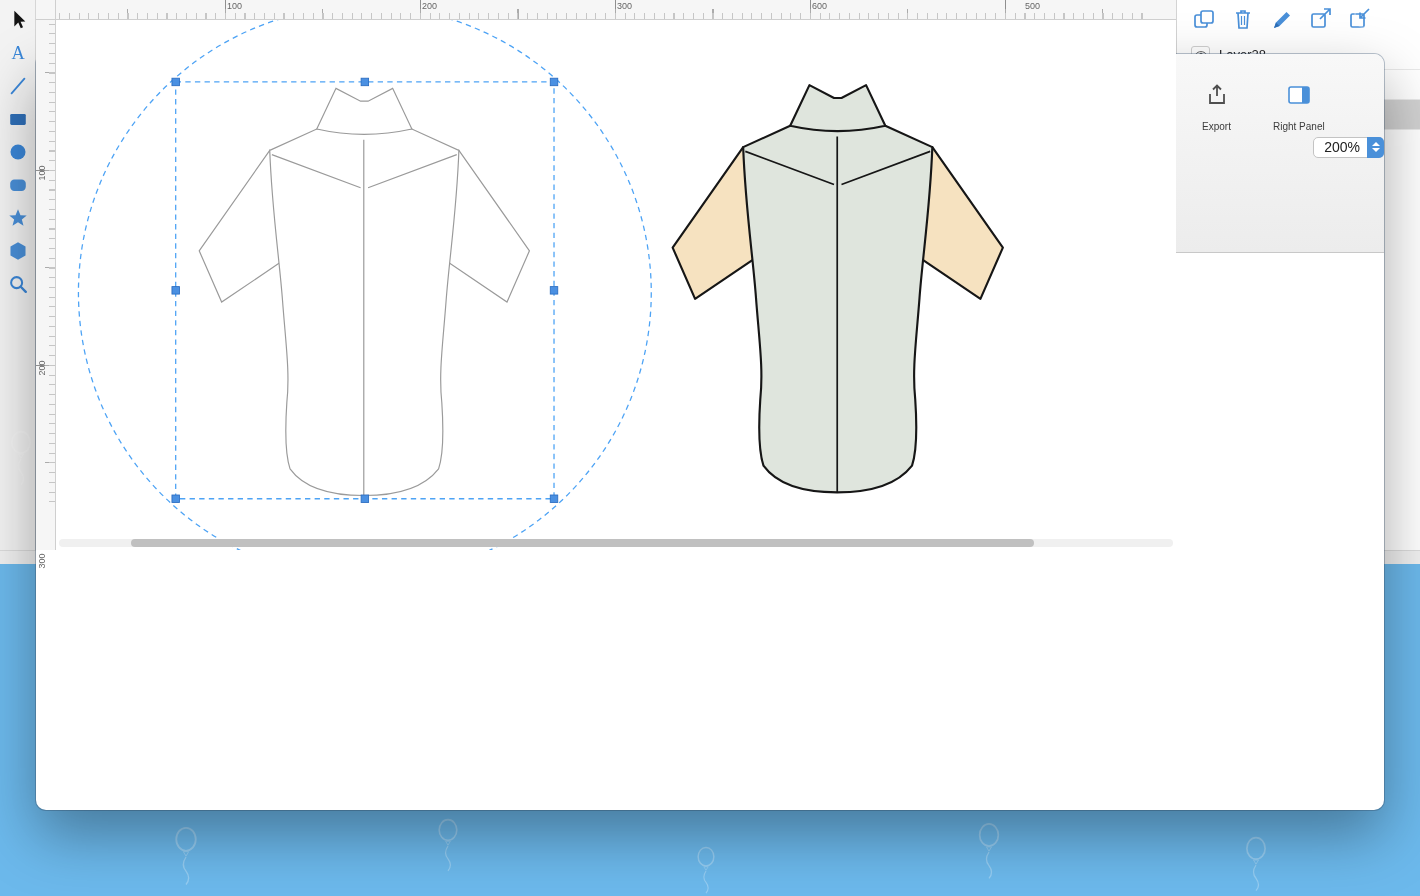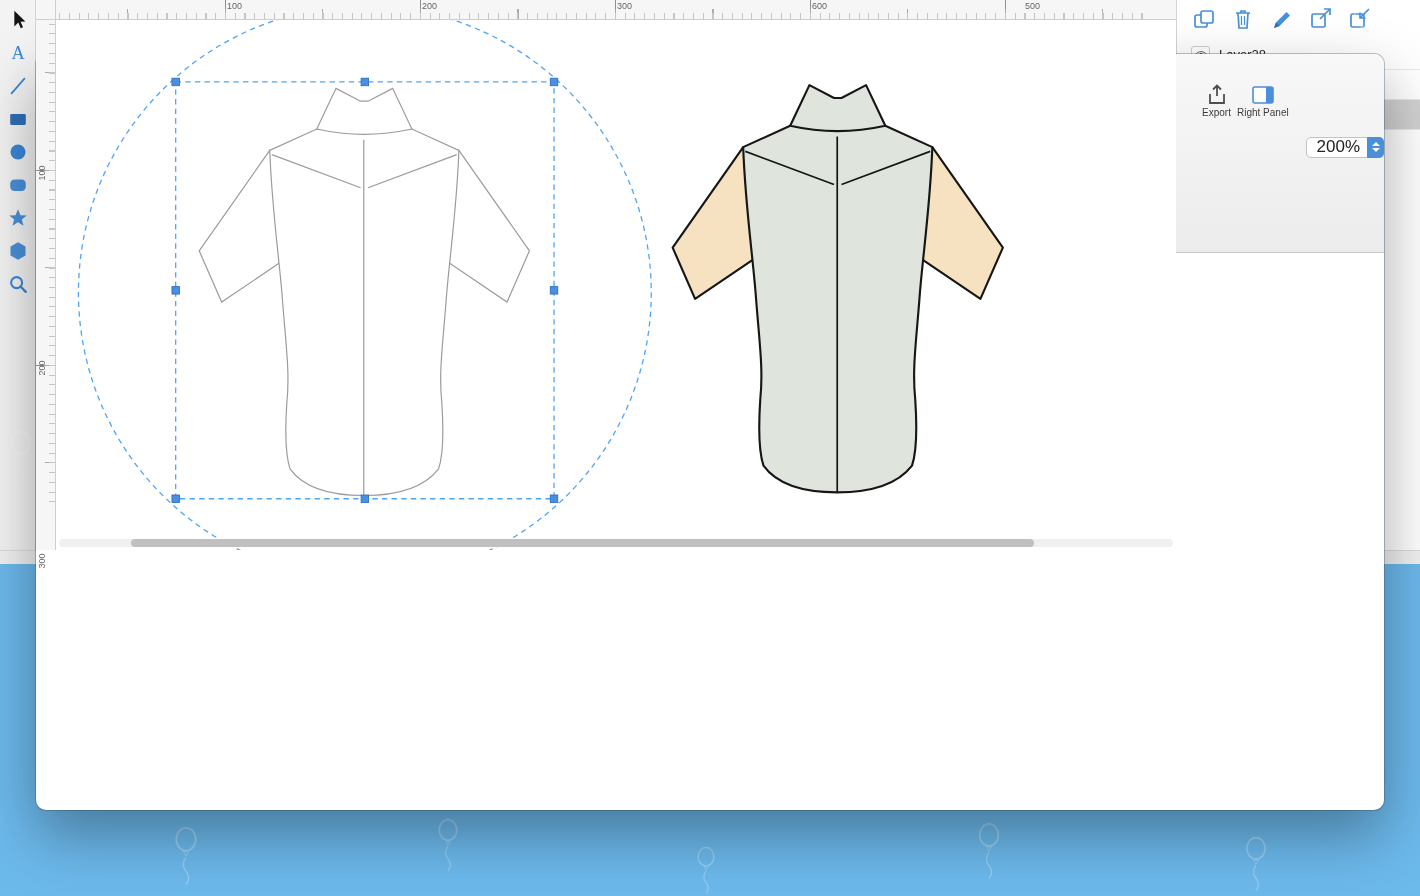--- a/index.html
+++ b/index.html
@@ -34,33 +34,33 @@
     display:flex; align-items:center; justify-content:center; gap:6px;
     font-size:13px; color:#3a3a3a; pointer-events:none;
   }
   .doc-icon { width:11px; height:14px; background:#fff; border:1px solid #b9b9b9; border-radius:1px; position:relative; }
   .doc-icon:after { content:""; position:absolute; right:0; top:0; width:4px; height:4px;
     background:linear-gradient(45deg,#dcdcdc 50%,#f2f2f2 50%); }
 
   
   .toolbar { height:54px; display:flex; align-items:flex-start; padding:4px 10px 0 8px; }
   .tb-group { display:flex; }
-  .tb-item { min-width:32px; padding:0 3px; display:flex; flex-direction:column; align-items:center; gap:1px; cursor:default; }
+  .tb-item { min-width:32px; padding:0 3px; display:flex; flex-direction:column; align-items:center; gap:15px; cursor:default; }
   .tb-item svg { display:block; }
   .tb-label { font-size:10px; color:#3c3c3c; white-space:nowrap; }
   .tb-item.disabled .tb-label { color:#b4b4b4; }
 
   
   .formatbar { height:30px; display:flex; align-items:center; padding:0 0 4px 18px; gap:7px; }
   .fb-label { font-size:12px; color:#2e2e2e; }
   .fb-btn { display:flex; align-items:center; justify-content:center; padding:1px 3px; border-radius:3px; }
   .zoombox {
     display:flex; align-items:center; height:21px; background:#fff;
     border:1px solid #c3c3c3; border-radius:5px; padding-left:10px; gap:7px;
-    font-size:17px; color:#222;
+    font-size:14px; color:#222;
   }
   .stepper { width:17px; height:21px; margin:-1px -1px -1px 0; background:#4a90d9; border-radius:0 5px 5px 0;
     display:flex; flex-direction:column; align-items:center; justify-content:center; gap:2px; }
   .tri-up { width:0;height:0;border-left:4px solid transparent;border-right:4px solid transparent;border-bottom:4px solid #fff; }
   .tri-down { width:0;height:0;border-left:4px solid transparent;border-right:4px solid transparent;border-top:4px solid #fff; }
 
   
   .content { flex:1; display:flex; min-height:0; background:#fff; }
 
   
@@ -338,21 +338,21 @@
           </svg>
         <span class="tb-label">Pixel View</span>
       </div>
       <div class="tb-item" style="margin-left:28px">
         <svg width="24" height="22" viewBox="0 0 24 22">
             <path d="M12 12 V2 M8 5.5 L12 1.5 L16 5.5" fill="none" stroke="#4f4f4f" stroke-width="1.8"></path>
             <path d="M5 10 v9 h14 v-9" fill="none" stroke="#4f4f4f" stroke-width="1.8"></path>
           </svg>
         <span class="tb-label">Export</span>
       </div>
-      <div class="tb-item" style="">
+      <div class="tb-item" style="margin-left:36px">
         <svg width="26" height="22" viewBox="0 0 26 22">
             <rect x="3" y="3" width="20" height="16" rx="2" fill="#fff" stroke="#4a90d9" stroke-width="1.6"></rect>
             <path d="M16 3 h5 a2 2 0 0 1 2 2 v12 a2 2 0 0 1 -2 2 h-5 z" fill="#4a90d9"></path>
           </svg>
         <span class="tb-label">Right Panel</span>
       </div>
     </div>
 
     <div class="formatbar">
       <span class="fb-label">Align:</span>

